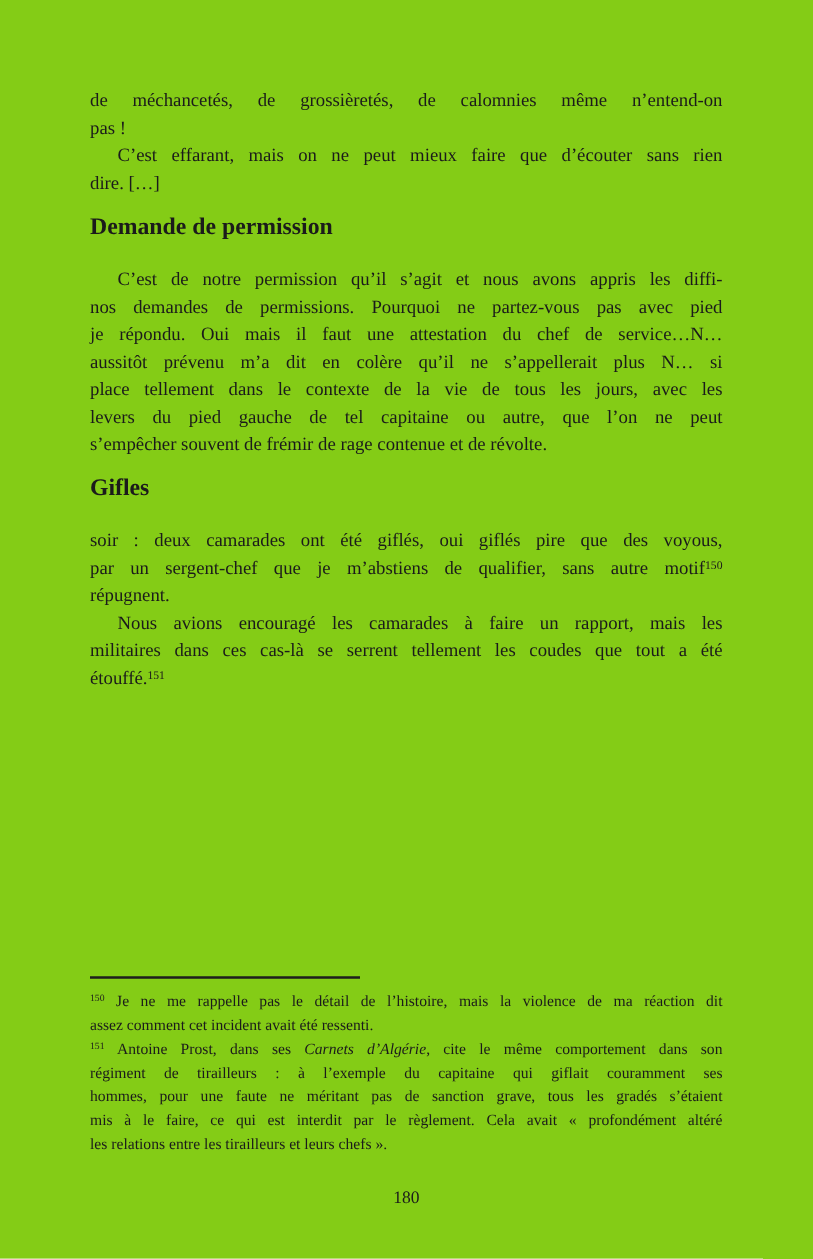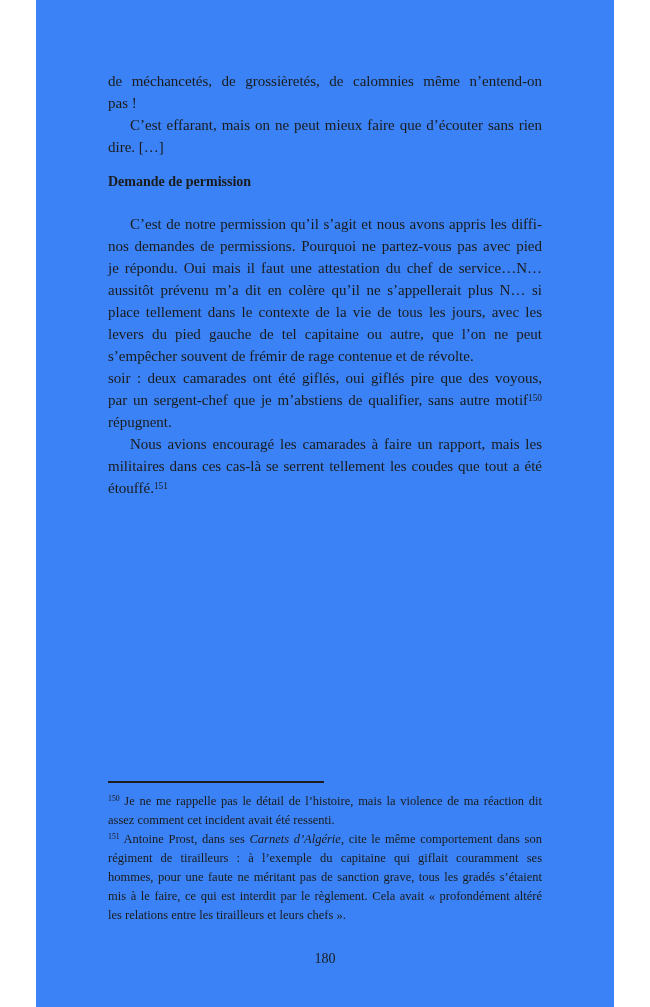--- a/index.html
+++ b/index.html
@@ -1,42 +1,42 @@
 <!DOCTYPE html>
 <html><head>
 <meta charset="utf-8">
 <style>
   html, body { margin: 0; padding: 0; background: #ffffff; }
   .page {
     position: relative;
-    width: 578px;
+    width: 650px;
     height: 1007px;
     box-sizing: border-box;
     margin: 0 auto;
     padding: 70px 72px 38px 72px;
-    background: #3b82f6;
+    background: #84cc16;
     color: #1b1b1b;
     font-family: "Liberation Serif", serif;
     display: flex;
     flex-direction: column;
     overflow: hidden;
   }
   .body-text { font-size: 15px; line-height: 22px; }
   .para { margin: 0; }
   .line {
     text-align: justify;
     text-align-last: justify;
     text-justify: inter-word;
     white-space: normal;
   }
   .line.last { text-align-last: left; }
   .line.indent { text-indent: 22px; }
   .heading {
     font-weight: bold;
-    font-size: 14px;
+    font-size: 19px;
     line-height: 22px;
     margin: 13px 0 20px 0;
     text-align: left;
   }
   sup.fnmark {
     font-size: 62%;
     line-height: 0;
     position: relative;
     top: -0.48em;
     vertical-align: baseline;
@@ -73,20 +73,21 @@
       <div class="heading">Demande de permission</div>
       <div class="para">
         <div class="line indent"><span>C’est de notre permission qu’il s’agit et nous avons appris les diffi-</span></div>
         <div class="line"><span>nos demandes de permissions. Pourquoi ne partez-vous pas avec pied</span></div>
         <div class="line"><span>je répondu. Oui mais il faut une attestation du chef de service…N…</span></div>
         <div class="line"><span>aussitôt prévenu m’a dit en colère qu’il ne s’appellerait plus N… si</span></div>
         <div class="line"><span>place tellement dans le contexte de la vie de tous les jours, avec les</span></div>
         <div class="line"><span>levers du pied gauche de tel capitaine ou autre, que l’on ne peut</span></div>
         <div class="line last"><span>s’empêcher souvent de frémir de rage contenue et de révolte.</span></div>
       </div>
+      <div class="heading">Gifles</div>
       <div class="para">
         <div class="line"><span>soir : deux camarades ont été giflés, oui giflés pire que des voyous,</span></div>
         <div class="line"><span>par un sergent-chef que je m’abstiens de qualifier, sans autre motif</span><sup class="fnmark">150</sup></div>
         <div class="line last"><span>répugnent.</span></div>
       </div>
       <div class="para">
         <div class="line indent"><span>Nous avions encouragé les camarades à faire un rapport, mais les</span></div>
         <div class="line"><span>militaires dans ces cas-là se serrent tellement les coudes que tout a été</span></div>
         <div class="line last"><span>étouffé.</span><sup class="fnmark">151</sup></div>
       </div>

